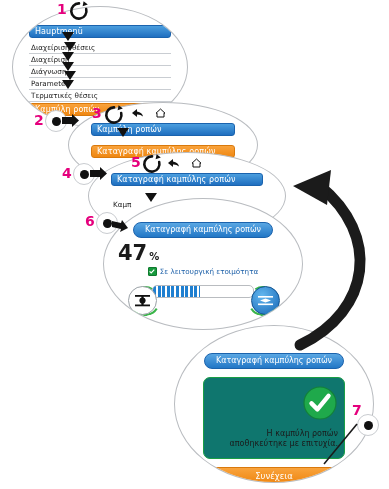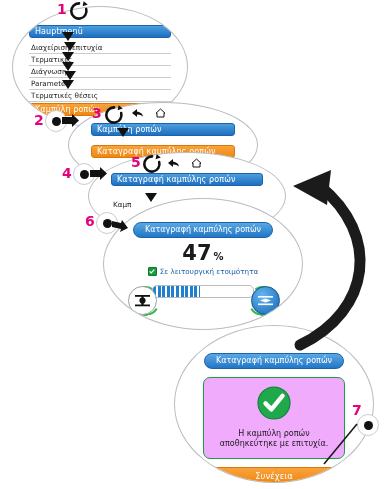--- a/index.html
+++ b/index.html
@@ -47,21 +47,21 @@
   .marker .dot{width:9px;height:9px;border-radius:50%;background:#111;}
   .num{position:absolute;font-size:14px;font-weight:bold;color:#e5007d;
        font-family:"DejaVu Sans","Liberation Sans",sans-serif;line-height:1;}
   .rot{position:absolute;}
 
   .downarrow{position:absolute;width:0;height:0;border-left:6px solid transparent;
              border-right:6px solid transparent;border-top:9px solid #111;}
   .rarrow{position:absolute;}
 
   
-  .pct{text-align:center;font-size:21px;font-weight:bold;color:#1b1b1b;line-height:1;}
+  .pct{font-size:21px;font-weight:bold;color:#1b1b1b;line-height:1;}
   .pct small{font-size:10px;font-weight:bold;margin-left:2px;}
   .chk{display:flex;align-items:center;gap:3px;font-size:7.2px;color:#1b5fa8;
        justify-content:center;}
   .chkbox{width:7px;height:7px;background:#179a3d;border:.8px solid #0f7a2e;
           border-radius:1px;display:flex;align-items:center;justify-content:center;}
   .chkbox svg{display:block;}
   .track{position:relative;height:11px;border:1px solid #b9bcc0;border-radius:5px;
          background:#fff;overflow:hidden;}
   .fillstripes{position:absolute;left:0;top:0;bottom:0;
       background:repeating-linear-gradient(90deg,#1f7fd0 0 3px,#ffffff 3px 4.6px);}
@@ -69,36 +69,36 @@
 
   .endcircle{position:absolute;width:27px;height:27px;border-radius:50%;}
   .endcircle.left{background:#fff;border:1.4px solid #9aa0a6;}
   .endcircle.right{background:radial-gradient(circle at 38% 32%,#63b7ef,#1565b5);
                    border:1.4px solid #10538f;}
 
   .greenarc{position:absolute;border:2.2px solid #3bb54a;border-radius:50%;}
 
   
   .okbox{border:1.4px solid #1a9e45;border-radius:7px;padding:7px 6px 8px;
-         text-align:center;background:#f0abfc;}
+         text-align:right;background:#0f766e;}
   .okmsg{font-size:8px;color:#1b1b1b;line-height:1.35;margin-top:4px;}
 
   .bigarrow{position:absolute;left:0;top:0;pointer-events:none;}
 </style>
 </head>
 <body>
 
 <div class="stage">
 
   <div class="screen oval" style="left:12px;top:6px;width:176px;height:122px;">
     <div class="inner" style="padding:14px 16px;">
       <div class="bar blue" style="margin-top:4px;">Hauptmenü</div>
       <div style="height:4px;"></div>
-      <div class="listrow">Διαχείριση επιτυχία</div>
-      <div class="listrow">Τερματικές</div>
+      <div class="listrow">Διαχείριση θέσεις</div>
+      <div class="listrow">Διαχείριση</div>
       <div class="listrow">Διάγνωση</div>
       <div class="listrow">Parameter</div>
       <div class="listrow">Τερματικές θέσεις</div>
       <div class="bar orange" style="margin-top:1px;">Καμπύλη ροπών</div>
     </div>
   </div>
 
   <div class="downarrow" style="left:62px;top:32px;"></div>
   <div class="downarrow" style="left:64px;top:42px;"></div>
   <div class="downarrow" style="left:62px;top:52px;"></div>

